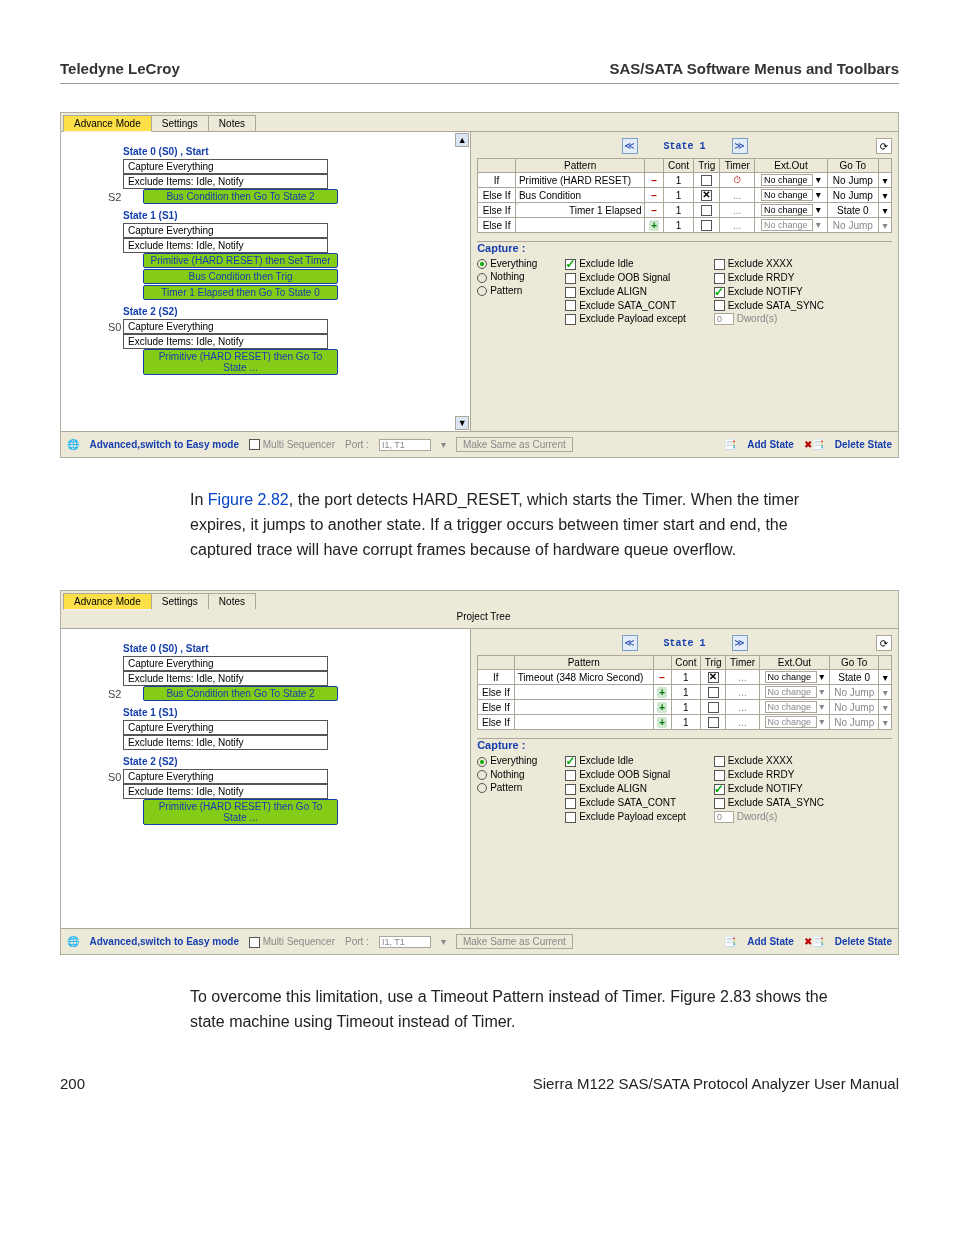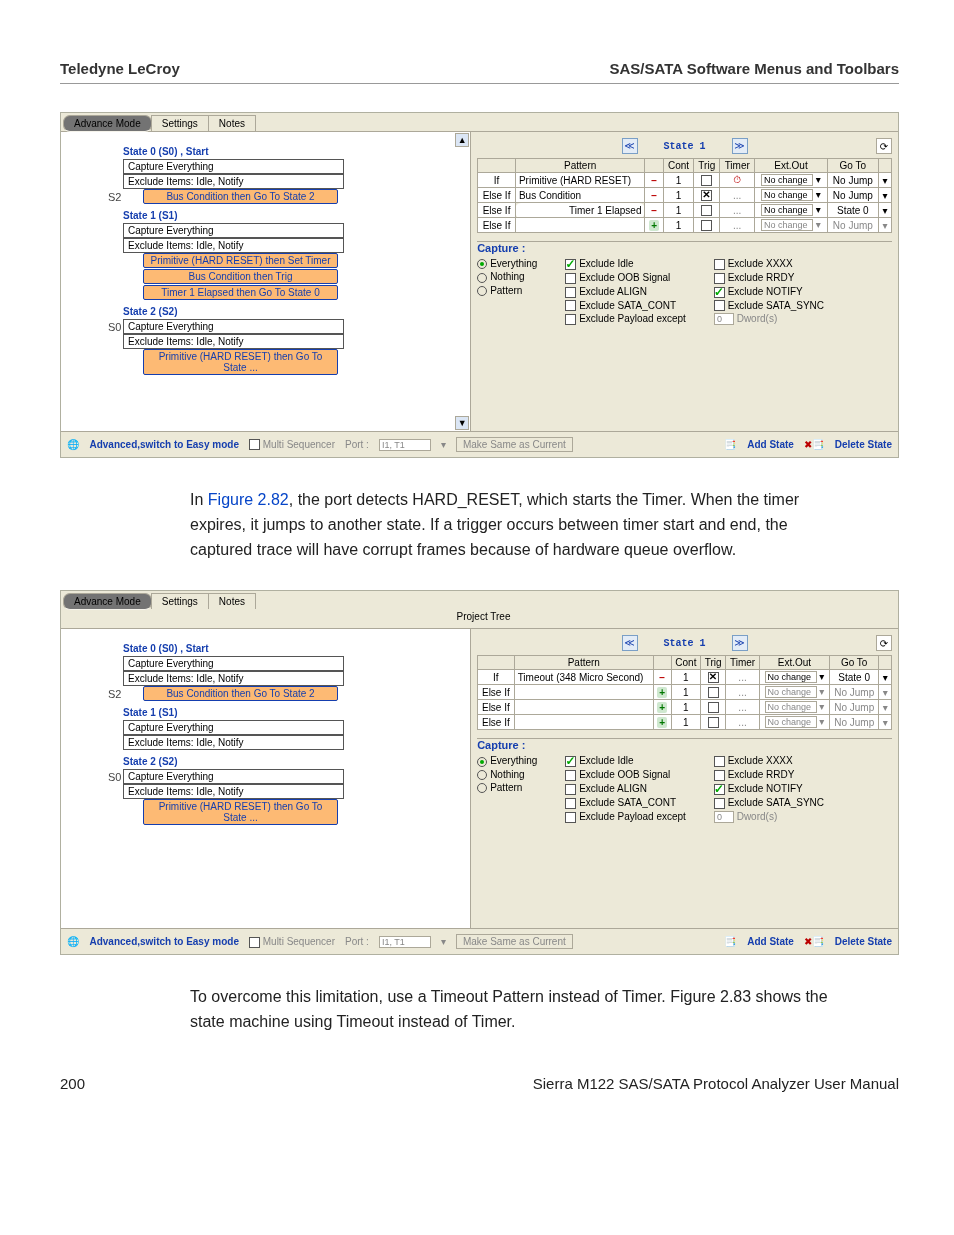--- a/index.html
+++ b/index.html
@@ -2,28 +2,28 @@
 <html><head>
 <meta charset="utf-8">
 <style>
   * { box-sizing: border-box; margin: 0; padding: 0; }
   body { font-family: "Segoe UI", Arial, sans-serif; font-size: 13px; background: #fff; width: 954px; margin: 0 auto; color: #222; }
   .page { padding: 60px 55px 40px 60px; }
   .header { display: flex; justify-content: space-between; font-size: 15px; border-bottom: 1px solid #999; padding-bottom: 6px; margin-bottom: 28px; color: #333; font-weight: bold; }
   .fig { border: 1px solid #b0b0a0; background: #ece9d8; margin-bottom: 30px; font-size: 10px; color: #000; position: relative; }
   .tabs { display: flex; background: #ece9d8; padding: 2px 2px 0 2px; }
   .tab { border: 1px solid #aca899; border-bottom: none; padding: 2px 10px; background: #ece9d8; font-size: 10px; margin-right: -1px; cursor: pointer; }
-  .tab.active { background: #737373; position: relative; z-index: 2; border-bottom: 1px solid #f5f3eb; margin-bottom: -1px; border-radius: 7px; }
+  .tab.active { background: #fde047; position: relative; z-index: 2; border-bottom: 1px solid #f5f3eb; margin-bottom: -1px; }
   .fig-body { display: flex; border-top: 1px solid #aca899; background: #ece9d8; min-height: 300px; }
   .left-pane { flex: 0 0 49%; border-right: 1px solid #aca899; background: #fff; padding: 8px 4px; position: relative; overflow: hidden; }
   .right-pane { flex: 1; background: #ece9d8; padding: 6px; display: flex; flex-direction: column; }
   .state-block { margin-left: 58px; margin-bottom: 6px; }
   .state-title { color: #153eae; font-weight: bold; font-size: 10px; margin-bottom: 2px; }
-  .capture-line { border: 1px solid #555; background: #fff; padding: 1px 4px; font-size: 10px; width: 221px; margin-bottom: 0px; }
-  .action-line { border: 1px solid #153eae; background: #fdba74; padding: 1px 6px; font-size: 10px; color: #153eae; margin-left: 20px; margin-bottom: 1px; width: 195px; text-align: center; border-radius: 2px; }
+  .capture-line { border: 1px solid #555; background: #fff; padding: 1px 4px; font-size: 10px; width: 205px; margin-bottom: 0px; }
+  .action-line { border: 1px solid #153eae; background: #84cc16; padding: 1px 6px; font-size: 10px; color: #153eae; margin-left: 20px; margin-bottom: 1px; width: 195px; text-align: center; border-radius: 2px; }
   .side-label { position: absolute; font-size: 11px; color: #444; margin-left: 31px; }
   .state-nav { display: flex; justify-content: center; align-items: center; gap: 6px; margin-bottom: 4px; }
   .nav-btn { border: 1px solid #7a9fc6; background: #e3ecf7; width: 16px; height: 16px; font-size: 10px; line-height: 14px; text-align: center; color: #153eae; cursor: pointer; }
   .state-label { color: #153eae; font-weight: bold; font-size: 10px; padding: 0 20px; font-family: Liberation Mono, monospace; }
   .refresh-placeholder { flex: 1; text-align: right; }
   .refresh { border: 1px solid #aca899; width: 16px; height: 16px; display: inline-flex; align-items: center; justify-content: center; background: #fff; cursor: pointer; }
   table.grid { border-collapse: collapse; width: 100%; font-size: 10px; margin-bottom: 8px; }
   table.grid th, table.grid td { border: 1px solid #aca899; padding: 1px 3px; text-align: center; background: #fff; }
   table.grid th { background: #ece9d8; font-weight: normal; }
   .sel { border: 1px solid #aca899; background: #fff; font-size: 9px; padding: 0 2px; min-width: 52px; display: inline-block; text-align: left; }

